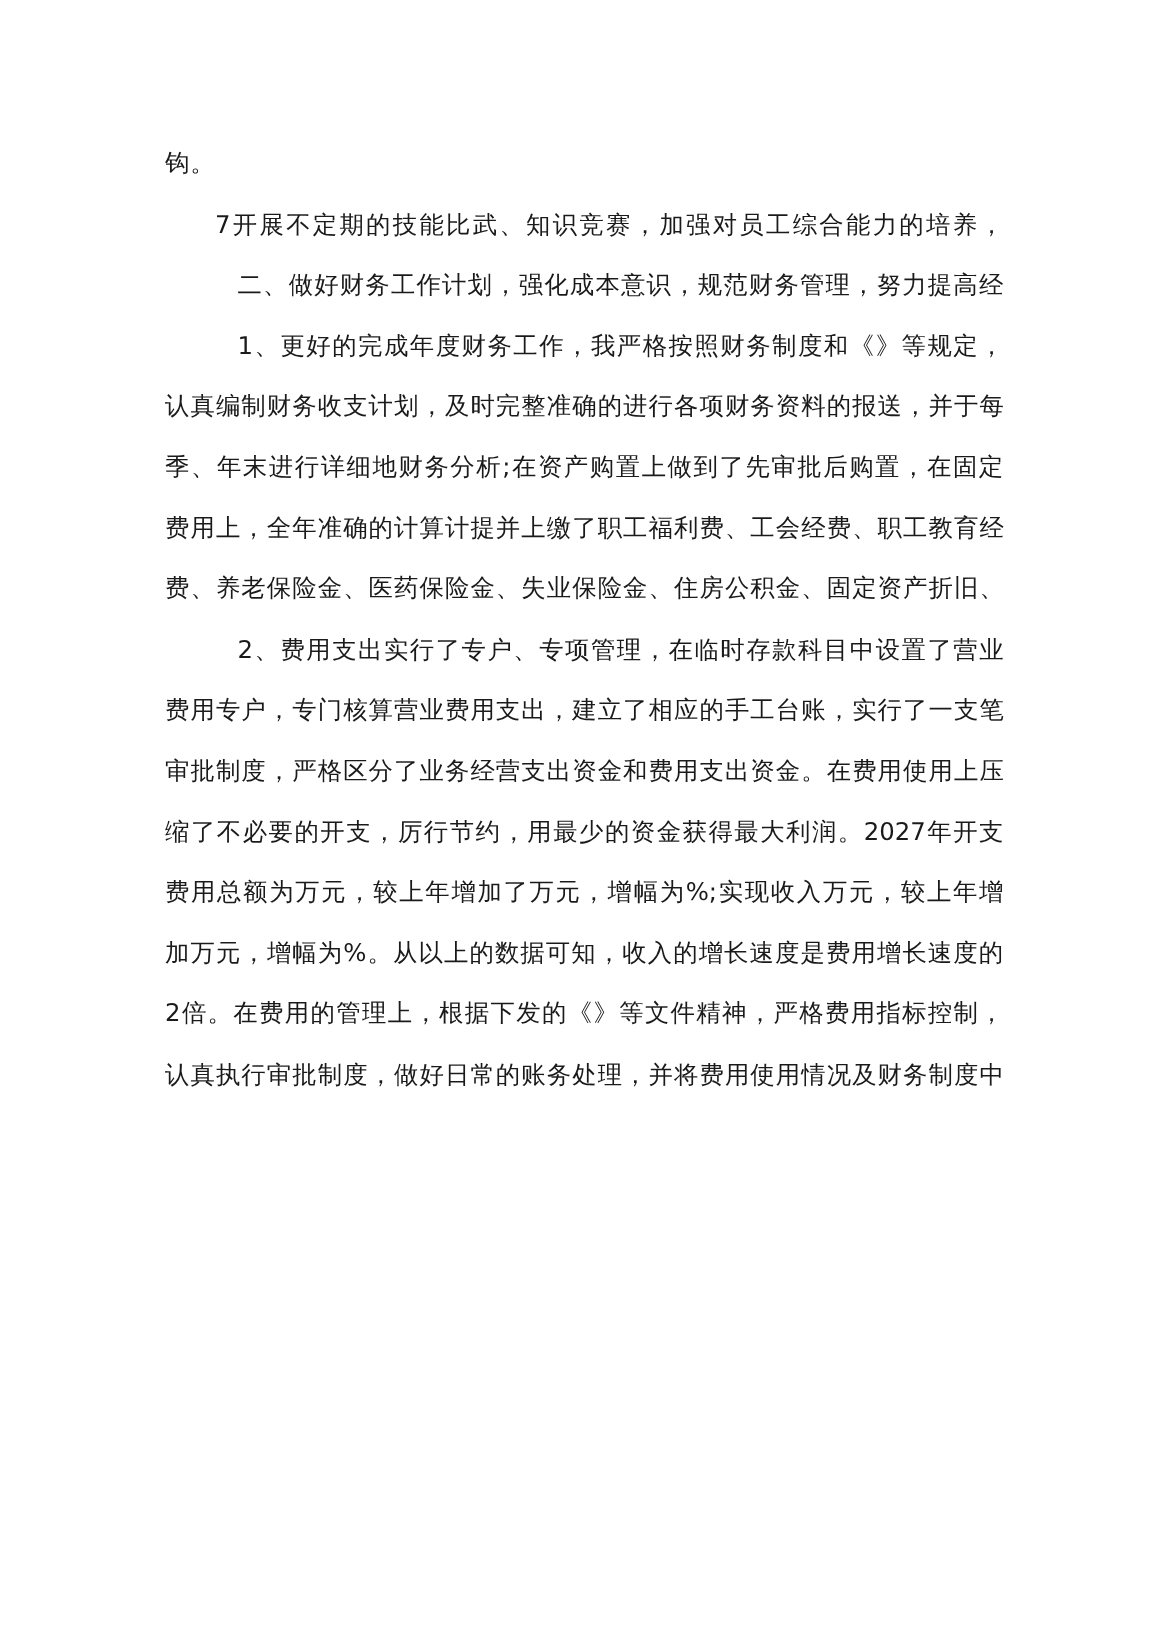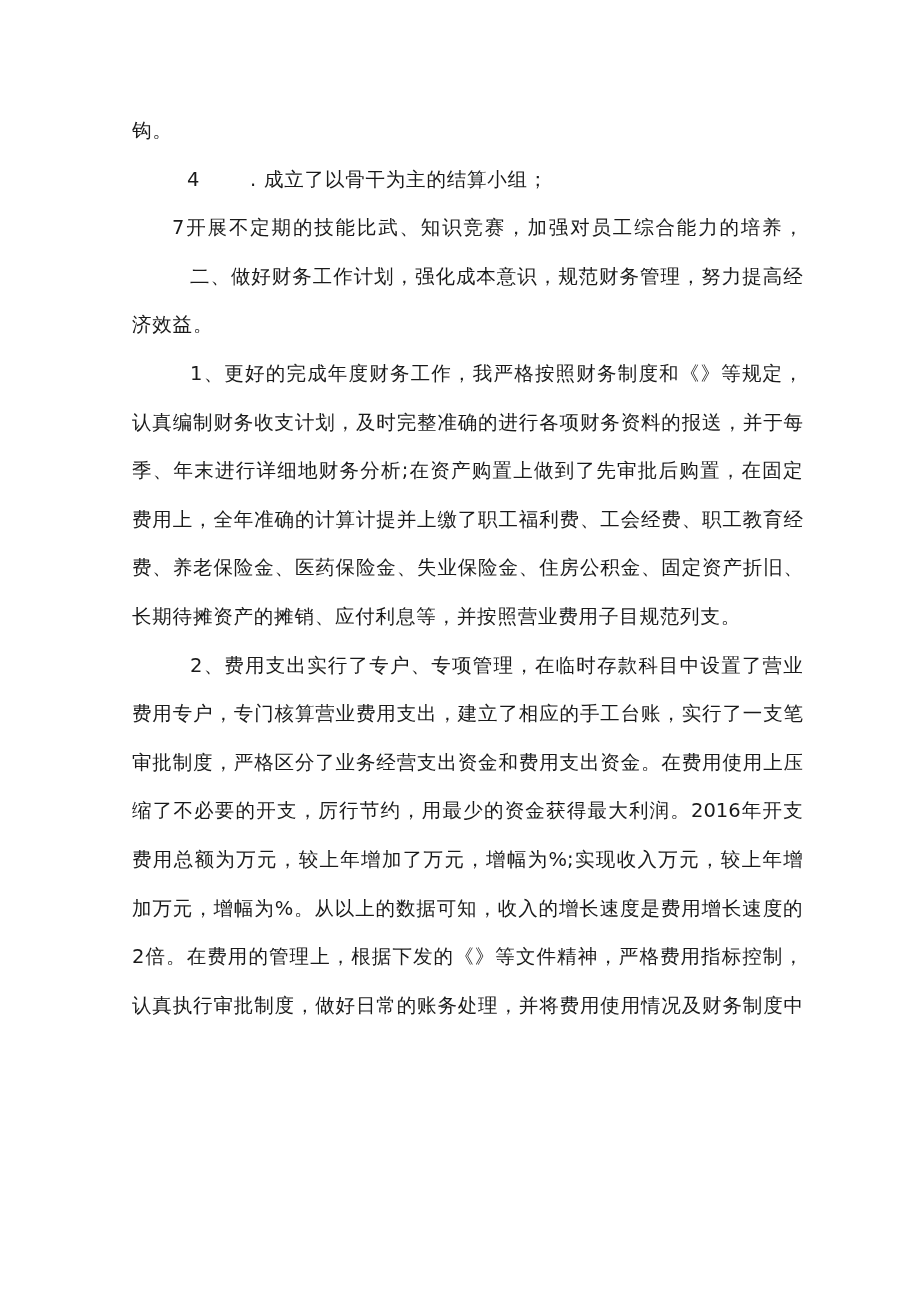--- a/index.html
+++ b/index.html
@@ -52,21 +52,20 @@
     width: 63px;
     letter-spacing: 0;
   }
 </style>
 </head>
 <body>
 
 <div class="page">
   <div class="text-block">
       <div class="line ind-none">钩。</div>
-      <div class="line ind-list"><span class="num">4</span><span>. 成立了以骨干为主的结算小组；</span></div>
       <div class="line ind-small just flexjust">
         <span>7 </span>
         <span>开</span>
         <span>展</span>
         <span>不</span>
         <span>定</span>
         <span>期</span>
         <span>的</span>
         <span>技</span>
         <span>能</span>
@@ -117,21 +116,20 @@
         <span>务</span>
         <span>管</span>
         <span>理</span>
         <span>，</span>
         <span>努</span>
         <span>力</span>
         <span>提</span>
         <span>高</span>
         <span>经</span>
       </div>
-      <div class="line ind-none">济效益。</div>
       <div class="line ind-para just flexjust">
         <span>1</span>
         <span>、</span>
         <span>更</span>
         <span>好</span>
         <span>的</span>
         <span>完</span>
         <span>成</span>
         <span>年</span>
         <span>度</span>
@@ -290,21 +288,20 @@
         <span>金</span>
         <span>、</span>
         <span>固</span>
         <span>定</span>
         <span>资</span>
         <span>产</span>
         <span>折</span>
         <span>旧</span>
         <span>、</span>
       </div>
-      <div class="line ind-none">长期待摊资产的摊销、应付利息等，并按照营业费用子目规范列支。</div>
       <div class="line ind-para just flexjust">
         <span>2</span>
         <span>、</span>
         <span>费</span>
         <span>用</span>
         <span>支</span>
         <span>出</span>
         <span>实</span>
         <span>行</span>
         <span>了</span>
@@ -421,21 +418,21 @@
         <span>的</span>
         <span>资</span>
         <span>金</span>
         <span>获</span>
         <span>得</span>
         <span>最</span>
         <span>大</span>
         <span>利</span>
         <span>润</span>
         <span>。</span>
-        <span>2016 </span>
+        <span>2027 </span>
         <span>年</span>
         <span>开</span>
         <span>支</span>
       </div>
       <div class="line ind-none just flexjust">
         <span>费</span>
         <span>用</span>
         <span>总</span>
         <span>额</span>
         <span>为</span>

